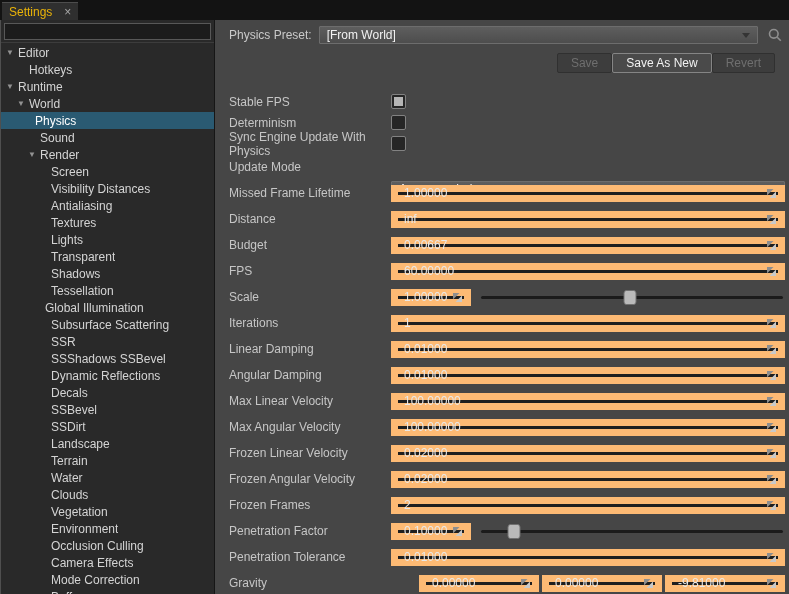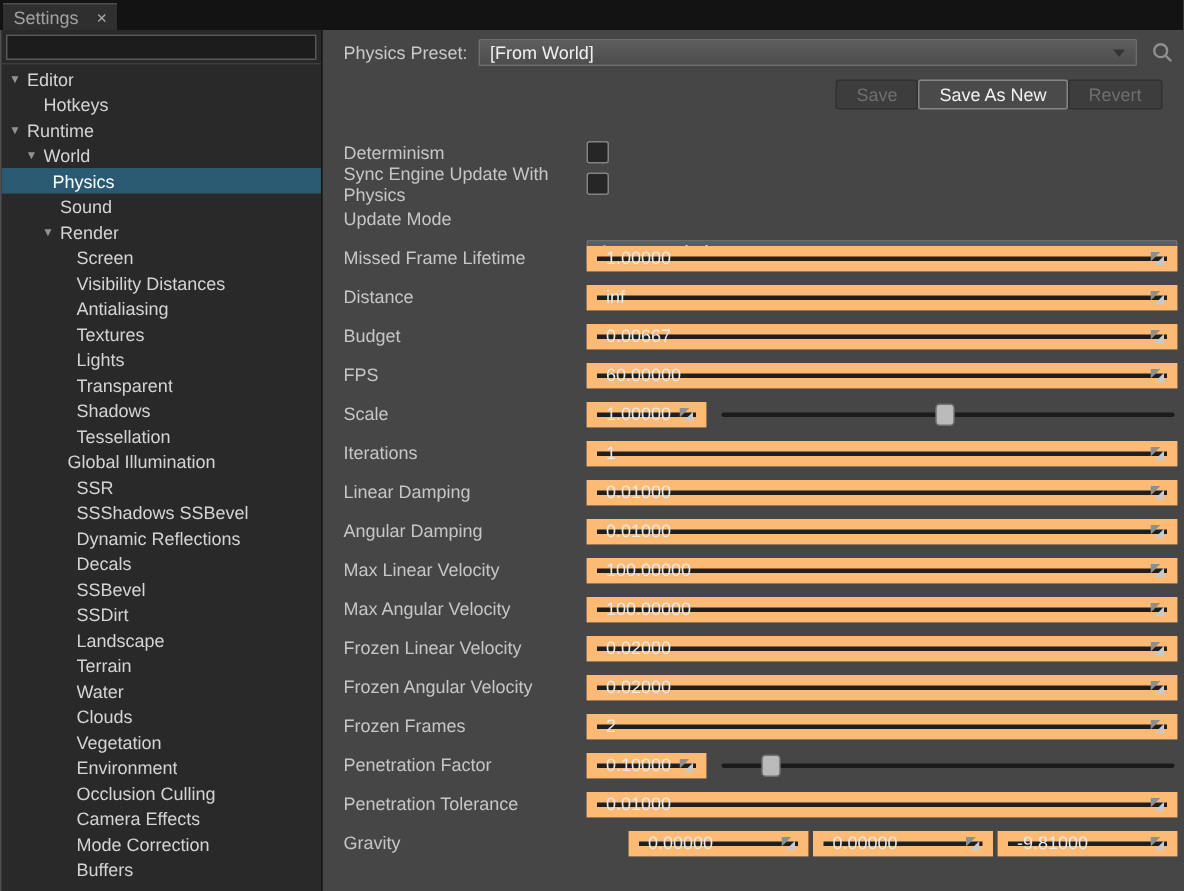--- a/index.html
+++ b/index.html
@@ -3,21 +3,21 @@
 <meta charset="utf-8">
 <style>
   * { margin:0; padding:0; box-sizing:border-box; }
   html,body { width:789px; height:594px; overflow:hidden; }
   body { font-family:"Liberation Sans", sans-serif; font-size:12px; background:#464646; position:relative; }
 
   
   .tabbar { position:absolute; left:0; top:0; width:789px; height:20px; background:#131313; display:flex; }
   .tab { margin:2px 0 0 2px; height:18px; background:#2f2f2f; border-top:1px solid #4d4d4d;
          display:flex; align-items:center; padding:0 7px; gap:12px; }
-  .tab-label { color:#a3a3a3; }
+  .tab-label { color:#eab308; }
   .tab-close { color:#a8a8a8; font-size:12px; line-height:12px; cursor:pointer; }
 
   
   .sidebar { position:absolute; left:0; top:20px; width:215px; bottom:0; background:#292929;
              border-left:1px solid #4f4f4f; border-right:1px solid #161616; overflow:hidden; }
   .searchwrap { padding:3px 3px 2px 3px; border-bottom:1px solid #3c3c3c; }
   .search { width:100%; height:17px; background:#1c1c1c; border:1px solid #585858; color:#dddddd;
             font:12px "Liberation Sans", sans-serif; padding:0 4px; outline:none; }
   .tree { margin-top:1px; }
   .tree-row { height:17px; display:flex; align-items:center; color:#d4d4d4; cursor:default; white-space:nowrap; }
@@ -135,20 +135,24 @@
         <span class="tree-arrow"></span>
         <span class="tree-label">Shadows</span>
       </div>
       <div class="tree-row" style="padding-left: 38px;">
         <span class="tree-arrow"></span>
         <span class="tree-label">Tessellation</span>
       </div>
       <div class="tree-row" style="padding-left: 32px;">
         <span class="tree-arrow"></span>
         <span class="tree-label">Global Illumination</span>
+      </div>
+      <div class="tree-row" style="padding-left: 38px;">
+        <span class="tree-arrow"></span>
+        <span class="tree-label">Subsurface Scattering</span>
       </div>
       <div class="tree-row" style="padding-left: 38px;">
         <span class="tree-arrow"></span>
         <span class="tree-label">SSR</span>
       </div>
       <div class="tree-row" style="padding-left: 38px;">
         <span class="tree-arrow"></span>
         <span class="tree-label">SSShadows SSBevel</span>
       </div>
       <div class="tree-row" style="padding-left: 38px;">
@@ -225,20 +229,28 @@
     </span>
   </div>
 
   <div class="btn-row" id="btnrow">
       <div class="btn disabled">Save</div>
       <div class="btn">Save As New</div>
       <div class="btn disabled">Revert</div>
     </div>
 
   <div class="rows" id="rows">
+      <div class="row cbrow">
+        <span class="row-label">Stable FPS</span>
+        <div class="control">
+          <div class="checkbox">
+            <div class="inner"></div>
+          </div>
+        </div>
+      </div>
       <div class="row cbrow">
         <span class="row-label">Determinism</span>
         <div class="control">
           <div class="checkbox"></div>
         </div>
       </div>
       <div class="row cbrow">
         <span class="row-label">Sync Engine Update With Physics</span>
         <div class="control">
           <div class="checkbox"></div>

